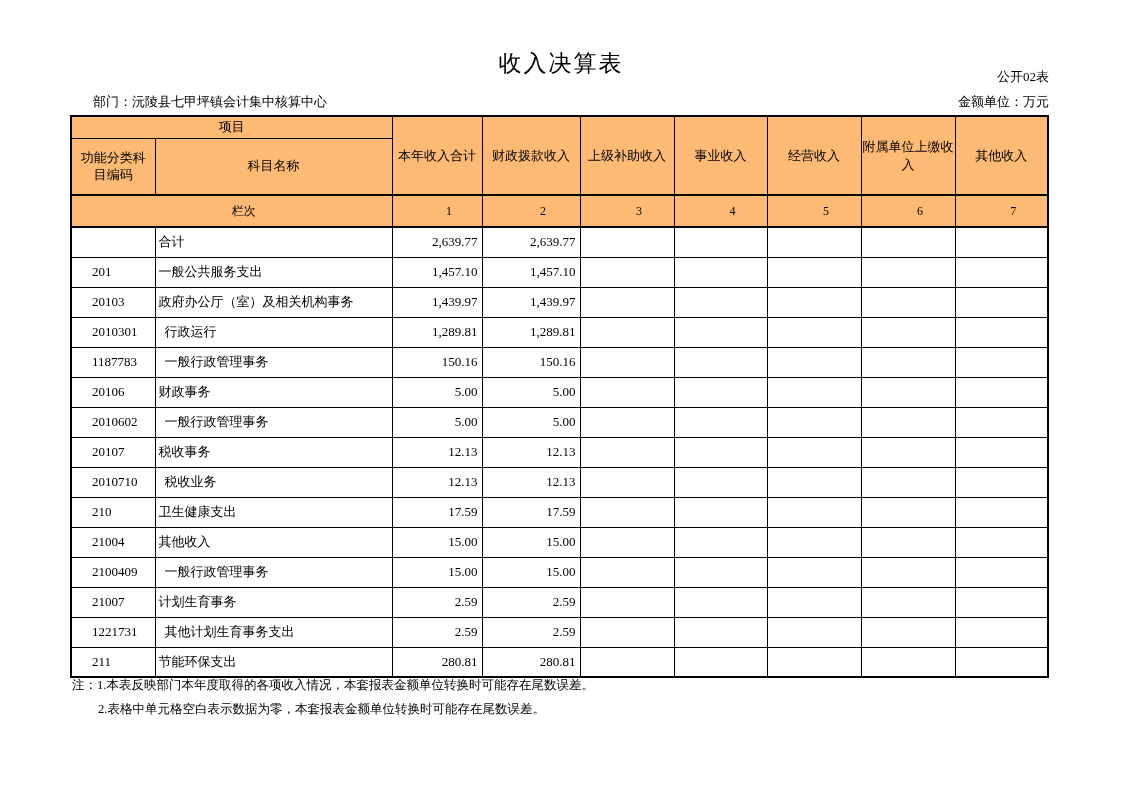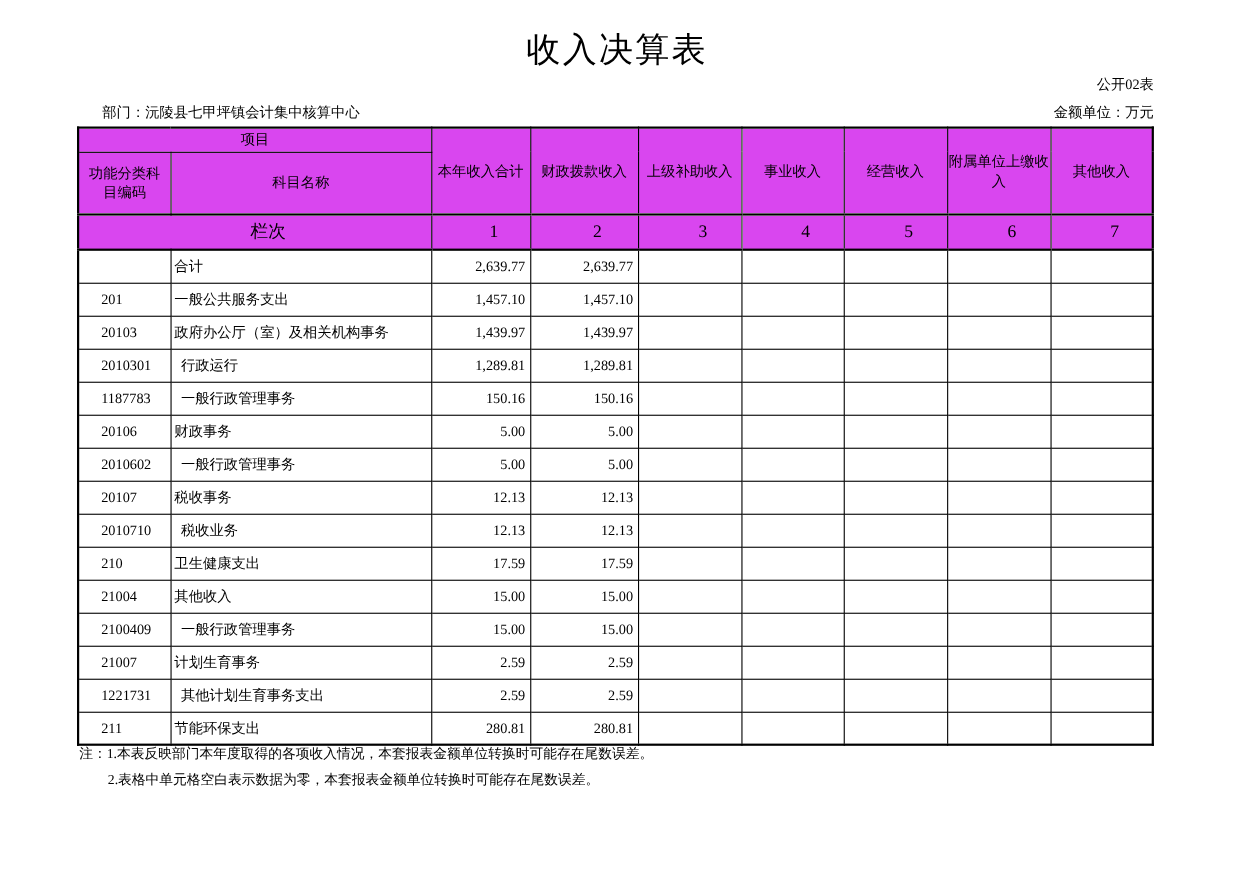--- a/index.html
+++ b/index.html
@@ -7,23 +7,23 @@
   body {
     width: 1122px; height: 793px;
     font-family: "Liberation Serif", "DejaVu Serif", serif;
     color: #000;
     position: relative;
     overflow: hidden;
   }
   .page { position: relative; width: 1122px; height: 793px; }
 
   .title {
-    position: absolute; top: 24px; left: 0; width: 100%;
+    position: absolute; top: 48px; left: 0; width: 100%;
     text-align: center;
-    font-size: 31px; letter-spacing: 2px;
+    font-size: 23px; letter-spacing: 2px;
   }
   .table-code {
     position: absolute; top: 68px; right: 73px;
     font-size: 13px;
   }
   .meta-row {
     position: absolute; top: 93px; left: 72px; right: 73px;
     display: flex; justify-content: space-between;
     font-size: 13px;
     margin-left: 21px;
@@ -34,31 +34,31 @@
     width: 977px;
     border-collapse: collapse; table-layout: fixed;
     border: 2px solid #000;
   }
   table.grid th, table.grid td {
     border: 1px solid #000;
     overflow: hidden;
     font-weight: normal;
   }
   thead th {
-    background: #d946ef;
+    background: #fdba74;
     font-size: 13px;
     text-align: center;
     vertical-align: middle;
     line-height: 1.35;
   }
   tr.hdr-top th { height: 22px; }
   tr.hdr-main th { height: 57px; padding: 2px 3px; }
   tr.lanci th {
     height: 32px;
-    font-size: 16px;
+    font-size: 12px;
     border-top: 2px solid #000;
     border-bottom: 2px solid #000;
     padding-left: 24px;
   }
   tbody tr { height: 30px; }
   tbody td {
     font-size: 13px;
     background: #fff;
     white-space: nowrap;
     vertical-align: middle;

